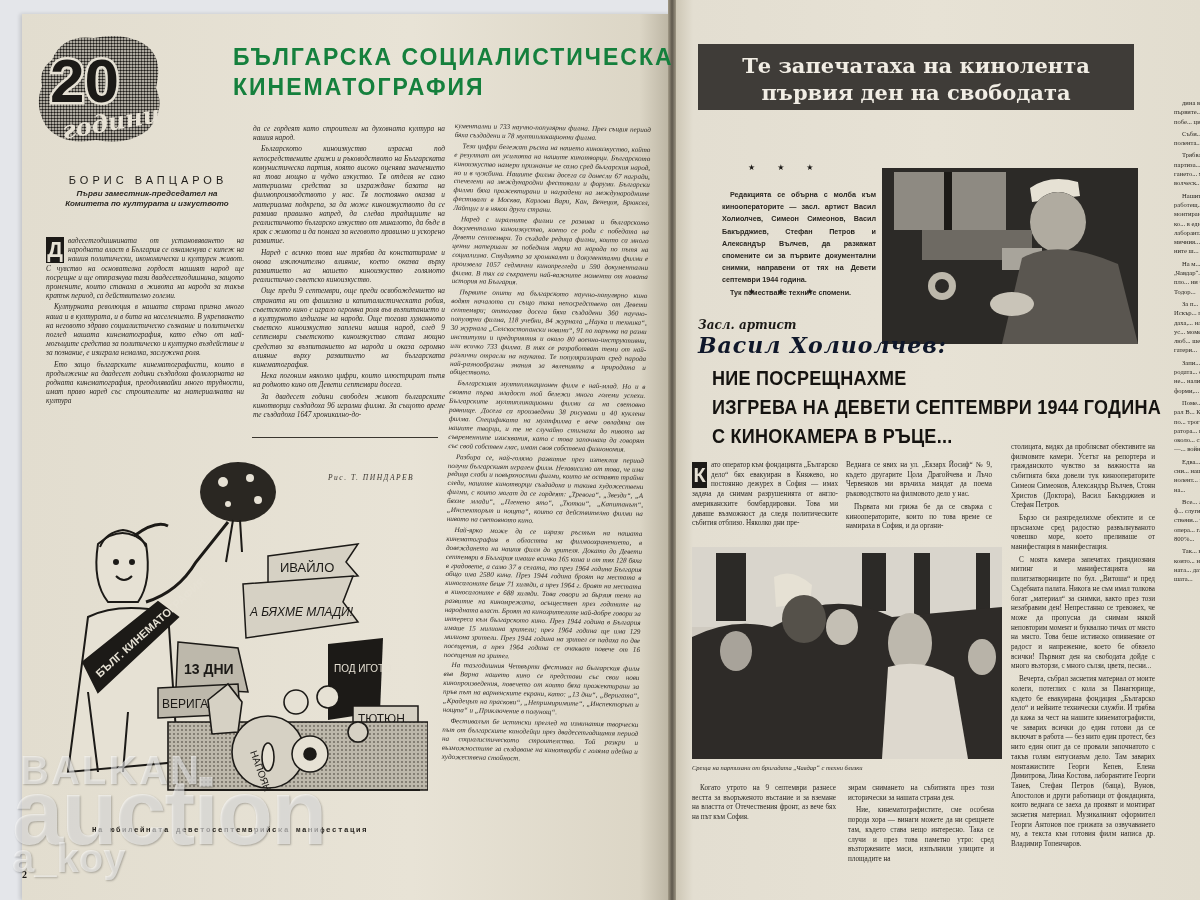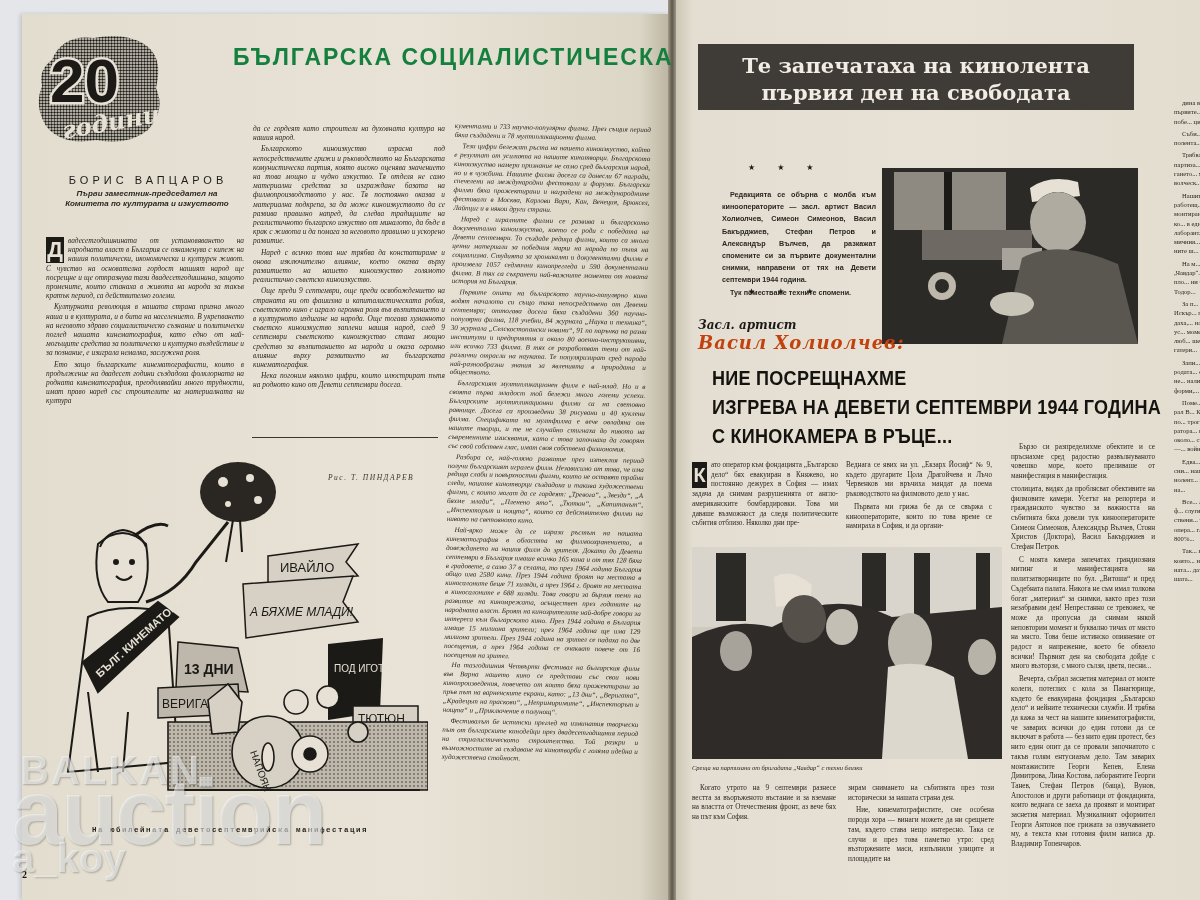--- a/index.html
+++ b/index.html
@@ -20,21 +20,21 @@
   .illus-caption{position:absolute;left:92px;top:826px;font-family:"Liberation Mono",monospace;font-size:7.5px;letter-spacing:1.5px;font-weight:bold;color:#2a2722;}
   .credit{position:absolute;left:328px;top:473px;font-family:"Liberation Serif",serif;font-style:italic;font-size:7.5px;letter-spacing:1.5px;color:#3a362f;}
   .pagenum{position:absolute;left:22px;top:869px;font-size:10px;font-weight:bold;}
   .watermark{position:absolute;font-family:"Liberation Sans",sans-serif;font-weight:bold;color:rgba(255,255,255,.55);text-shadow:1px 1px 2px rgba(0,0,0,.25);pointer-events:none;}
   .banner{position:absolute;left:698px;top:44px;width:436px;height:66px;background:#3f3c38;color:#f1ede4;font-family:"DejaVu Serif",serif;font-weight:bold;font-size:21px;line-height:27px;text-align:center;padding-top:8px;box-sizing:border-box;}
   .stars{position:absolute;font-size:8px;letter-spacing:10px;color:#1c1a17;}
   .intro{position:absolute;left:722px;top:189px;width:154px;font-family:"Liberation Sans",sans-serif;font-weight:bold;font-size:7.2px;line-height:12.2px;text-align:justify;color:#2a2722;}
   .intro p{margin:0;text-indent:8px;}
   .photo{position:absolute;background:#222;overflow:hidden;}
   .byline-1{position:absolute;left:698px;top:318px;font-family:"DejaVu Serif",serif;font-style:italic;font-weight:bold;font-size:12px;color:#1c1a17;}
-  .byline-2{position:absolute;left:698px;top:332px;font-family:"DejaVu Serif",serif;font-style:italic;font-weight:bold;font-size:18px;letter-spacing:1px;color:#c2410c;text-align:right;}
+  .byline-2{position:absolute;left:698px;top:332px;font-family:"DejaVu Serif",serif;font-style:italic;font-weight:bold;font-size:22px;letter-spacing:1px;color:#0f172a;text-align:right;}
   .headline{position:absolute;left:712px;top:363px;font-family:"Liberation Sans",sans-serif;font-weight:bold;font-size:20.5px;line-height:29px;color:#151310;letter-spacing:.3px;transform:scaleX(.88);transform-origin:left top;white-space:nowrap;}
   .rcol{position:absolute;font-size:7.2px;line-height:9.7px;text-align:justify;color:#2a2722;}
   .rcol p{margin:0 0 3px 0;text-indent:8px;}
   .photo-caption{position:absolute;left:692px;top:764px;font-family:"Liberation Serif",serif;font-style:italic;font-size:6.5px;color:#2a2722;}
 </style>
 </head>
 <body>
 
 <div class="page page-left"></div>
 <div class="page page-right"></div>
@@ -47,40 +47,42 @@
       <circle cx="1.5" cy="1.5" r="1.25" fill="#1c1a17"></circle>
     </pattern>
   </defs>
   <path d="M20 30 Q30 4 62 8 Q92 2 112 14 Q132 26 124 58 Q134 80 116 100 Q96 116 64 110 Q30 116 14 96 Q2 76 10 56 Q6 40 20 30 Z" fill="url(#dots)"></path>
   <text x="18" y="72" font-family="Liberation Sans, sans-serif" font-weight="bold" font-size="62" fill="#1c1a17" stroke="#e6e1d4" stroke-width="5" paint-order="stroke">20</text>
   <text x="30" y="102" font-family="DejaVu Serif, serif" font-style="italic" font-weight="bold" font-size="24" fill="#e6e1d4" transform="rotate(-10 70 95)">години</text>
 </svg>
 
 <div class="main-title">
   <div>БЪЛГАРСКА СОЦИАЛИСТИЧЕСКА</div>
+  <div>КИНЕМАТОГРАФИЯ</div>
 </div>
 
 <div class="author">БОРИС ВАПЦАРОВ</div>
 <div class="author-role">
   <div>Първи заместник-председател на</div>
   <div>Комитета по културата и изкуството</div>
 </div>
 
 <div class="col" style="left:46px;top:236px;width:198px;">
   <p style="text-indent:0"><span class="dropcap">Д</span><span>вадесетгодишнината от установяването на народната власт в България се ознаменува с кипеж на нашия политически, икономически и културен живот. С чувство на основателна гордост нашият народ ще посрещне и ще отпразнува тази двадесетгодишнина, защото промените, които станаха в живота на народа за такъв кратък период, са действително големи.</span></p>
   <p>Културната революция в нашата страна призна много наша и в културата, и в бита на населението. В укрепването на неговото здраво социалистическо съзнание и политически поглед нашата кинематография, като едно от най-могъщите средства за политическо и културно въздействие и за познание, е изиграла немалка, заслужена роля.</p>
   <p>Ето защо българските кинематографисти, които в продължение на двадесет години създадоха фолклорната на родната кинематография, преодолявайки много трудности, имат право наред със строителите на материалната ни култура</p>
 </div>
 
 <div class="col" style="left:253px;top:124px;width:192px;">
   <p style="text-indent:0">да се гордеят като строители на духовната култура на нашия народ.</p>
   <p>Българското киноизкуство израсна под непосредствените грижи и ръководството на Българската комунистическа партия, която високо оценява значението на това мощно и чудно изкуство. Тя отделя не само материални средства за изграждане базата на филмопроизводството у нас. Тя постоянно оказва и материална подкрепа, за да може киноизкуството да се развива правилно напред, да следва традициите на реалистичното българско изкуство от миналото, да бъде в крак с живота и да помага за неговото правилно и ускорено развитие.</p>
   <p>Наред с всичко това ние трябва да констатираме и онова изключително влияние, което оказва върху развитието на нашето киноизкуство голямото реалистично съветско киноизкуство.</p>
   <p>Още преди 9 септември, още преди освобождението на страната ни от фашизма и капиталистическата робия, съветското кино е играло огромна роля във възпитанието и в културното издигане на народа. Още тогава хуманното съветско киноизкуство заплени нашия народ, след 9 септември съветското киноизкуство стана мощно средство за възпитанието на народа и оказа огромно влияние върху развитието на българската кинематография.</p>
   <p>Нека погоним няколко цифри, които илюстрират пътя на родното кино от Девети септември досега.</p>
+  <p>За двадесет години свободен живот българските кинотворци създадоха 96 игрални филма. За същото време те създадоха 1647 хроникално-до-</p>
 </div>
 
 <div class="rule" style="left:252px;top:437px;width:186px;"></div>
 
 <div class="col" style="left:455px;top:122px;width:196px;font-size:7.1px;line-height:8.9px;transform:rotate(1.2deg);transform-origin:left top;">
   <p style="text-indent:0">кументални и 733 научно-популярни филма. През същия период бяха създадени и 78 мултипликационни филма.</p>
   <p>Тези цифри бележат ръста на нашето киноизкуство, който е резултат от усилията на нашите кинотворци. Българското киноизкуство намери признание не само сред българския народ, но и в чужбина. Нашите филми досега са донесли 67 награди, спечелени на международни фестивали и форуми. Български филми бяха прожектирани и наградени на международните фестивали в Москва, Карлови Вари, Кан, Венеция, Брюксел, Лайпциг и в някои други страни.</p>
   <p>Наред с игралните филми се развива и българското документално киноизкуство, което се роди с победата на Девети септември. То създаде редица филми, които са много ценни материали за победния марш на народа по пътя на социализма. Студията за хроникални и документални филми е произвела 1057 седмични кинопрегледа и 590 документални филма. В тях са съхранени най-важните моменти от новата история на България.</p>
   <p>Първите опити на българското научно-популярно кино водят началото си също така непосредствено от Девети септември; оттогава досега бяха създадени 360 научно-популярни филма, 118 учебни, 84 журнала „Наука и техника“, 30 журнала „Селскостопански новини“, 91 по поръчка на разни институти и предприятия и около 80 военно-инструктивни, или всичко 733 филма. В тях се разработват теми от най-различни отрасли на науката. Те популяризират сред народа най-разнообразни знания за явленията в природата и обществото.</p>
   <p>Българският мултипликационен филм е най-млад. Но и в своята първа младост той бележи много големи успехи. Българските мултипликационни филми са на световно равнище. Досега са произведени 38 рисувани и 40 куклени филма. Спецификата на мултфилма е вече овладяна от нашите творци, и те не случайно стигнаха до нивото на съвременните изисквания, като с това започнаха да говорят със свой собствен глас, имат своя собствена физиономия.</p>
@@ -248,22 +250,22 @@
 <div class="rcol" style="left:692px;top:784px;width:144px;">
   <p>Когато утрото на 9 септември разнесе вестта за въоръженото въстание и за вземане на властта от Отечествения фронт, аз вече бях на път към София.</p>
 </div>
 
 <div class="rcol" style="left:848px;top:784px;width:146px;">
   <p style="text-indent:0">зирам снимането на събитията през този исторически за нашата страна ден.</p>
   <p>Ние, кинематографистите, сме особена порода хора — винаги можете да ни срещнете там, където става нещо интересно. Така се случи и през това паметно утро: сред възторжените маси, изпълнили улиците и площадите на</p>
 </div>
 
 <div class="rcol" style="left:1011px;top:443px;width:144px;">
+  <p style="text-indent:0">столицата, видях да проблясват обективите на филмовите камери. Усетът на репортера и гражданското чувство за важността на събитията бяха довели тук кинооператорите Симеон Симеонов, Александър Вълчев, Стоян Христов (Доктора), Васил Бакърджиев и Стефан Петров.</p>
   <p>Бързо си разпределихме обектите и се пръснахме сред радостно развълнуваното човешко море, което преливаше от манифестация в манифестация.</p>
-  <p style="text-indent:0">столицата, видях да проблясват обективите на филмовите камери. Усетът на репортера и гражданското чувство за важността на събитията бяха довели тук кинооператорите Симеон Симеонов, Александър Вълчев, Стоян Христов (Доктора), Васил Бакърджиев и Стефан Петров.</p>
   <p>С моята камера запечатах грандиозния митинг и манифестацията на политзатворниците по бул. „Витоша“ и пред Съдебната палата. Никога не съм имал толкова богат „материал“ за снимки, както през този незабравим ден! Непрестанно се тревожех, че може да пропусна да снимам някой неповторим момент и буквално тичах от място на място. Това беше истинско опиянение от радост и напрежение, което бе обвзело всички! Първият ден на свободата дойде с много възторзи, с много сълзи, цветя, песни...</p>
   <p>Вечерта, събрал заснетия материал от моите колеги, потеглих с кола за Панагюрище, където бе евакуирана фондация „Българско дело“ и нейните технически служби. И трябва да кажа за чест на нашите кинематографисти, че заварих всички до един готови да се включат в работа — без нито един протест, без нито един опит да се провали започнатото с такъв голям ентусиазъм дело. Там заварих монтажистите Георги Кепев, Елена Димитрова, Лина Костова, лаборантите Георги Танев, Стефан Петров (баща), Вунов, Апостолов и други работници от фондацията, които веднага се заеха да проявят и монтират заснетия материал. Музикалният оформител Георги Антонов пое грижата за озвучаването му, а текста към готовия филм написа др. Владимир Топенчаров.</p>
 </div>
 
 <div class="rcol" style="left:1174px;top:98px;width:60px;font-size:6.6px;line-height:9.3px;overflow:hidden;height:790px;text-align:left;">
   <p>дина ваше... първите... то бе... от побе... ция в к...</p>
   <p>Съби... едва см... полента...</p>
   <p>Трябва... партиза... от Балк... гането... мъм за... волческ... стъпки...</p>
   <p>Нашите... работещ... монтиран... леги, ко... в едно... лаборант... мител... мичния... дожно... ните ш... на отеч...</p>
   <p>На м... стигани... „Чавдар“... шаше... на пло... ни бо... Тодор...</p>

